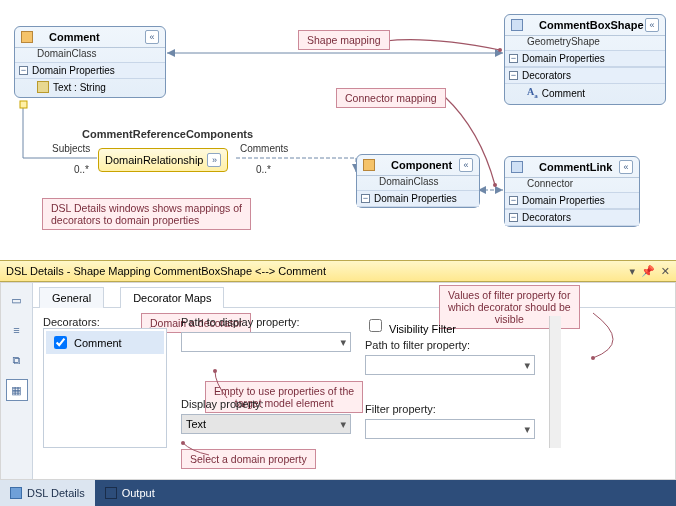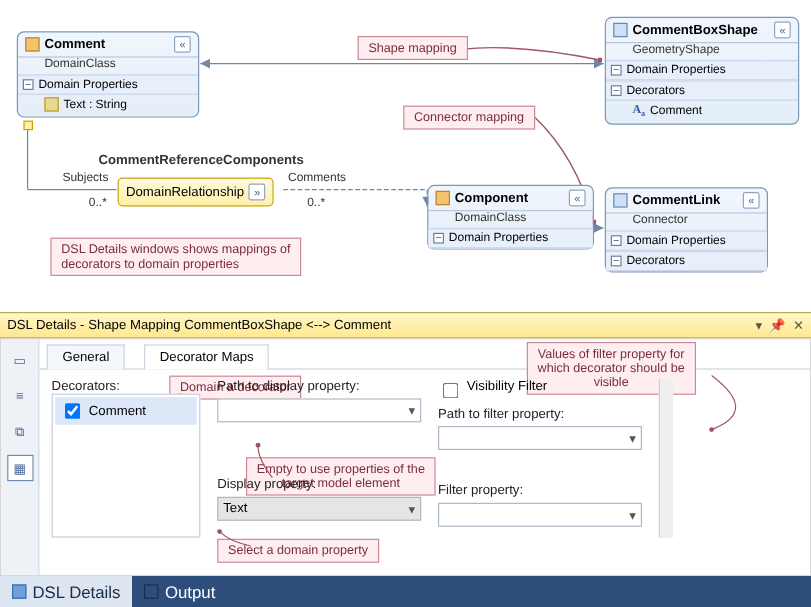--- a/index.html
+++ b/index.html
@@ -1,20 +1,20 @@
 <!DOCTYPE html>
 <html><head>
 <meta charset="utf-8">
 <style>
   * { box-sizing: border-box; }
   body { margin:0; font-family: "Segoe UI", Tahoma, sans-serif; font-size:11px; color:#000; background:#fff; width:676px; height:506px; overflow:hidden; position:relative; }
   .canvas { position:absolute; top:0; left:0; width:676px; height:260px; background:#fff; }
   .node { position:absolute; background:linear-gradient(#f0f6fc,#e4eef8); border:1px solid #7a96b8; border-radius:6px; }
   .node-header { display:flex; align-items:center; padding:3px 6px; border-bottom:1px solid #b8c8db; }
-  .node-title { font-weight:bold; display:flex; align-items:center; gap:4px; }
+  .node-title { font-weight:bold; display:flex; align-items:center; gap:16px; }
   .node-sub { font-size:10px; color:#333; padding:0 6px 3px 22px; }
   .section-h { background:#e6effa; border-top:1px solid #c8d6e8; border-bottom:1px solid #c8d6e8; padding:2px 4px; display:flex; align-items:center; gap:4px; font-size:10px; }
   .prop-row { padding:2px 8px 4px 22px; display:flex; align-items:center; gap:4px; font-size:10px; }
   .expander { width:9px; height:9px; border:1px solid #6b7f99; display:inline-flex; align-items:center; justify-content:center; font-size:9px; line-height:1; color:#3a5a88; background:#fff; }
   .chev { margin-left:auto; width:14px; height:14px; border:1px solid #8ea6c2; border-radius:2px; background:#fff; display:flex; align-items:center; justify-content:center; font-size:9px; color:#44618a; }
   .rel { position:absolute; background:linear-gradient(#fffadf,#fff0a8); border:1px solid #c9a300; border-radius:4px; padding:4px 6px; display:flex; align-items:center; gap:4px; font-size:11px; }
   .callout { position:absolute; background:#ffeef0; border:1px solid #cc8a99; border-radius:0; padding:3px 8px; font-size:10.5px; color:#7a2d3c; text-align:center; }
   svg.wires { position:absolute; top:0; left:0; width:676px; height:260px; pointer-events:none; }
   .rolelabel { position:absolute; font-size:10px; color:#333; }
   
@@ -31,26 +31,26 @@
   .form-area { padding:8px 10px; position:relative; display:flex; gap:14px; }
   .dec-col { width:124px; }
   .dec-list { border:1px solid #c3cedb; height:120px; background:#fff; padding:2px; }
   .dec-item { background:#dce8f7; padding:2px 4px; display:flex; align-items:center; gap:4px; }
   .field-col { width:170px; display:flex; flex-direction:column; gap:4px; font-size:11px; }
   .field-col2 { width:170px; display:flex; flex-direction:column; gap:4px; font-size:11px; }
   .dd { border:1px solid #aeb9c7; height:20px; display:flex; align-items:center; padding:0 4px; background:#fff; position:relative; }
   .dd.sel-dark { background:#e5e5e5; }
   .dd .arrow { margin-left:auto; color:#555; }
   .lbl { color:#222; }
-  .chk { display:flex; align-items:flex-start; gap:4px; }
+  .chk { display:flex; align-items:flex-end; gap:4px; }
   .vis-col { width:120px; font-size:11px; }
   .vis-box { border:1px solid #c3cedb; height:150px; margin-top:2px; }
   
   .bottom-bar { position:absolute; bottom:0; left:0; width:676px; height:26px; background:#2d4d7a; display:flex; align-items:center; }
-  .bb-tab { height:26px; display:flex; align-items:center; gap:5px; padding:0 10px; color:#fff; font-size:14px; }
+  .bb-tab { height:26px; display:flex; align-items:center; gap:5px; padding:0 10px; color:#fff; font-size:11px; }
   .bb-tab.active { background:#dce5f0; color:#1a2d4a; }
   .ico { width:12px; height:12px; display:inline-block; }
   .mini { position:absolute; font-size:10px; color:#333; }
 </style>
 </head>
 <body>
 
 <div class="canvas">
   <svg class="wires">
 
@@ -111,21 +111,21 @@
     <div class="section-h">
         <span class="expander">−</span>
         <span>Decorators</span>
       </div>
     <div class="prop-row">
         <span style="font-family:serif;font-weight:bold;color:#3a5fa2">A<sub style="font-size:7px">a</sub></span>
         <span>Comment</span>
       </div>
   </div>
 
-  <div class="node" style="left:356px; top:154px; width:139px;">
+  <div class="node" style="left:356px; top:154px; width:124px;">
     <div class="node-header">
       <span class="node-title">
           <span class="ico" style="background:#f5c36a;border:1px solid #b8863a"></span>
           <span>Component</span>
         </span>
       <span class="chev">«</span>
     </div>
     <div class="node-sub">DomainClass</div>
     <div class="section-h">
         <span class="expander">−</span>

